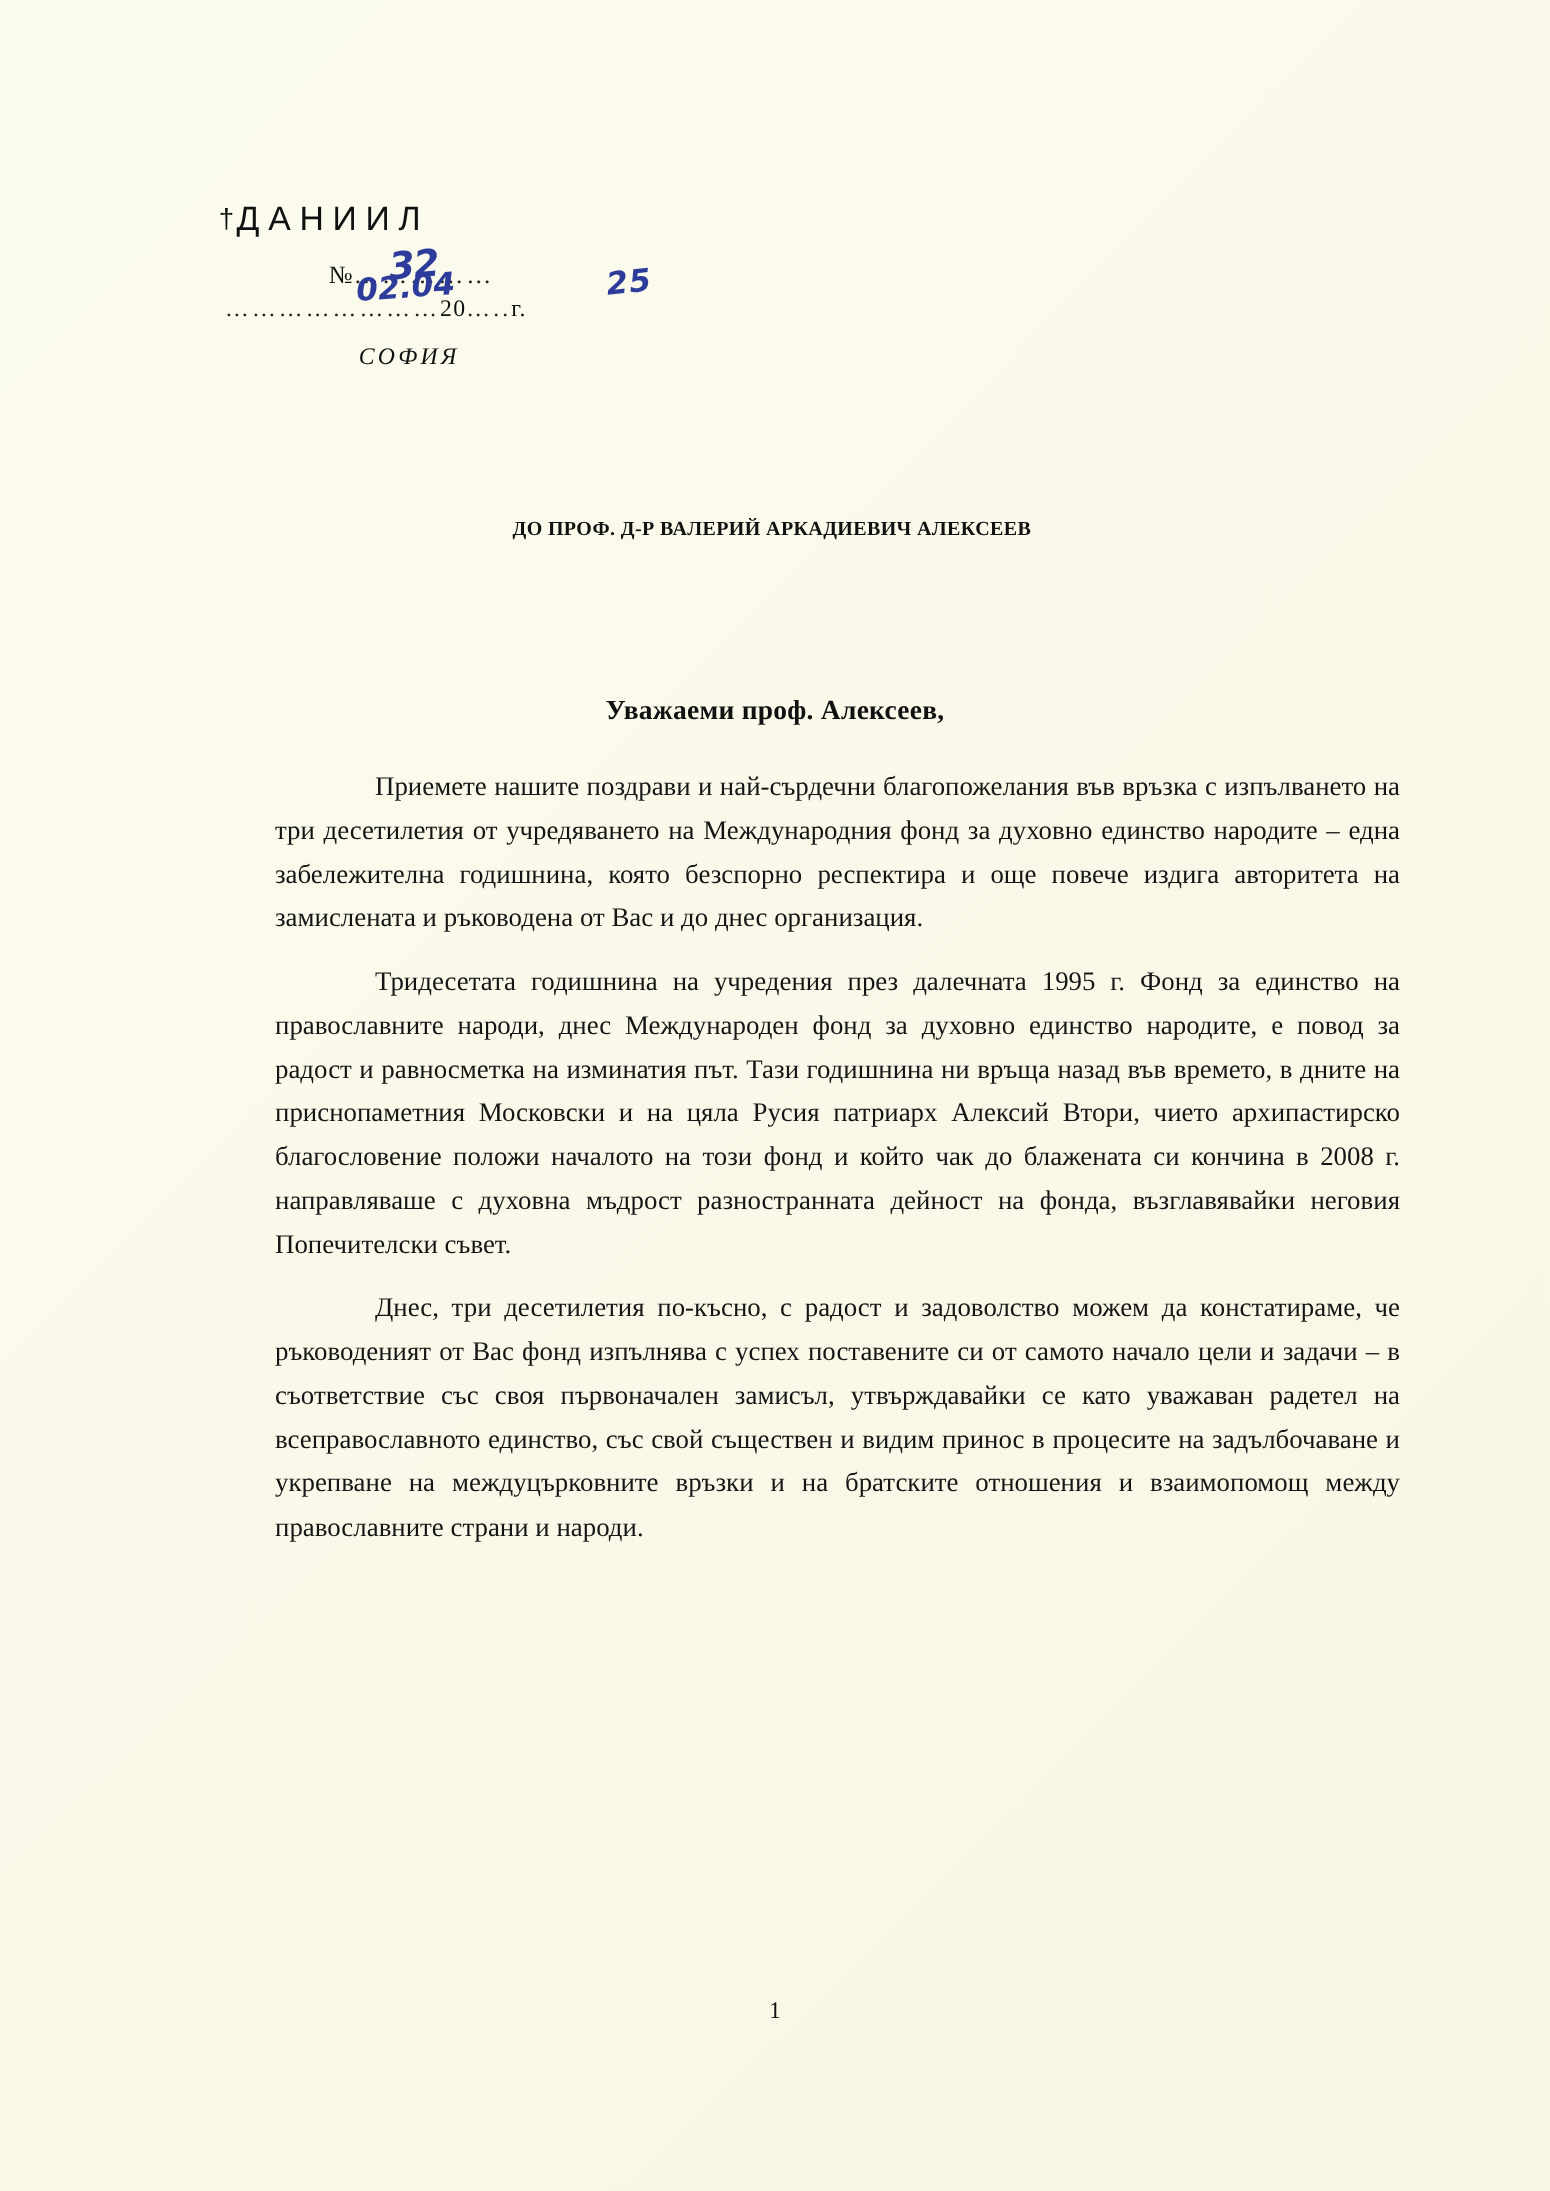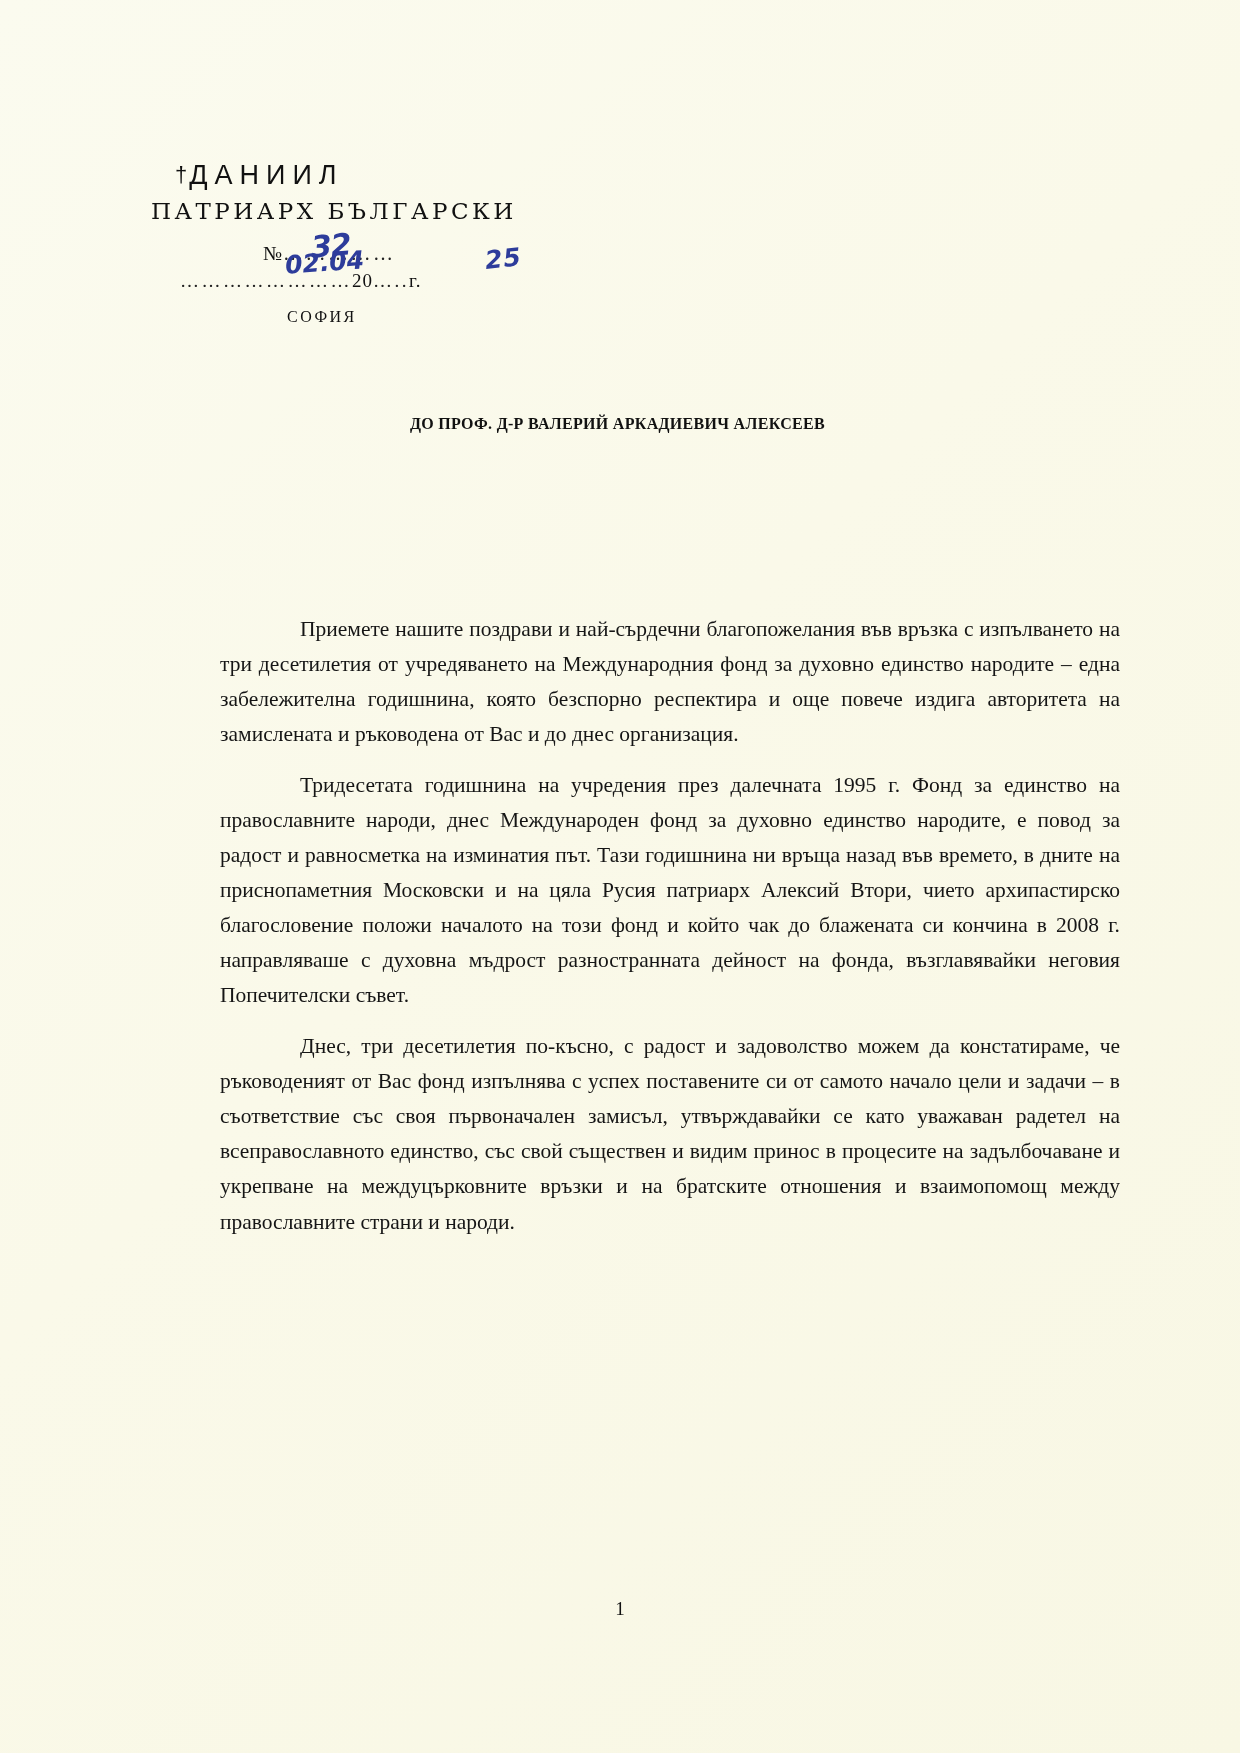--- a/index.html
+++ b/index.html
@@ -97,23 +97,24 @@
   }
   .hw-year {
     left: 305px;
     top: -26px;
     font-size: 25px;
     transform: rotate(-6deg);
   }
   .lh-city {
     margin-top: 10px;
     margin-left: 112px;
-    font-size: 16px;
+    font-size: 19px;
     letter-spacing: 2.5px;
     color: #111;
+    font-style: italic;
   }
   
   .addressee {
     position: absolute;
     left: 410px;
     top: 415px;
     font-family: "Liberation Serif", serif;
     font-weight: bold;
     font-size: 16px;
     letter-spacing: 0.3px;
@@ -161,38 +162,38 @@
 </style>
 </head>
 <body>
 
 <div class="page">
 
   <div class="letterhead">
     <div class="lh-name">
       <span class="lh-cross">†</span><span>ДАНИИЛ</span>
     </div>
-    <div class="lh-title">ПАТРИАРХ БЪЛГАРСКИ</div>
 
     <div class="lh-numline">
       <span>№</span><span class="dots-a">……………</span>
       <span class="handwrite hw-num">32</span>
     </div>
 
     <div class="lh-dateline">
       <span class="dots-a">……………………</span><span>20</span><span class="dots-a">…..</span><span>г.</span>
       <span class="handwrite hw-date">02.04</span>
       <span class="handwrite hw-year">25</span>
     </div>
 
     <div class="lh-city">СОФИЯ</div>
   </div>
 
   <div class="addressee">ДО ПРОФ. Д-Р ВАЛЕРИЙ АРКАДИЕВИЧ АЛЕКСЕЕВ</div>
 
+  <div class="salutation">Уважаеми проф. Алексеев,</div>
 
   <div class="content">
     <p>Приемете нашите поздрави и най-сърдечни благопожелания във връзка с изпълването на три десетилетия от учредяването на Международния фонд за духовно единство народите – една забележителна годишнина, която безспорно респектира и още повече издига авторитета на замислената и ръководена от Вас и до днес организация.</p>
     <p>Тридесетата годишнина на учредения през далечната 1995 г. Фонд за единство на православните народи, днес Международен фонд за духовно единство народите, е повод за радост и равносметка на изминатия път. Тази годишнина ни връща назад във времето, в дните на приснопаметния Московски и на цяла Русия патриарх Алексий Втори, чието архипастирско благословение положи началото на този фонд и който чак до блажената си кончина в 2008 г. направляваше с духовна мъдрост разностранната дейност на фонда, възглавявайки неговия Попечителски съвет.</p>
     <p>Днес, три десетилетия по-късно, с радост и задоволство можем да констатираме, че ръководеният от Вас фонд изпълнява с успех поставените си от самото начало цели и задачи – в съответствие със своя първоначален замисъл, утвърждавайки се като уважаван радетел на всеправославното единство, със свой съществен и видим принос в процесите на задълбочаване и укрепване на междуцърковните връзки и на братските отношения и взаимопомощ между православните страни и народи.</p>
   </div>
 
   <div class="pageno">1</div>
 
 </div>

